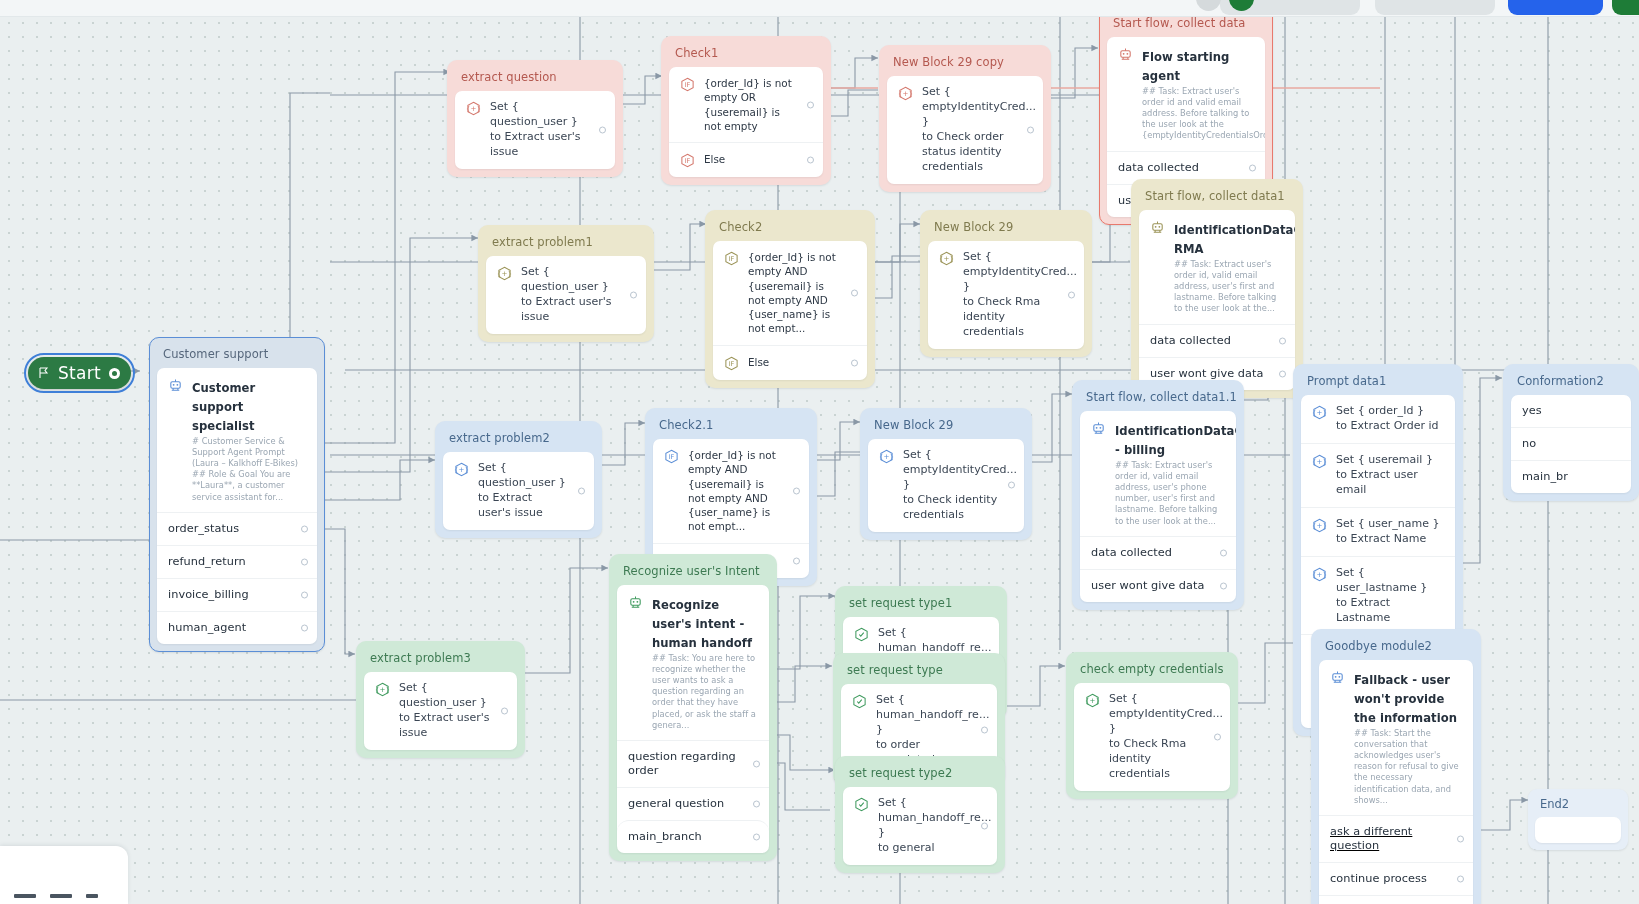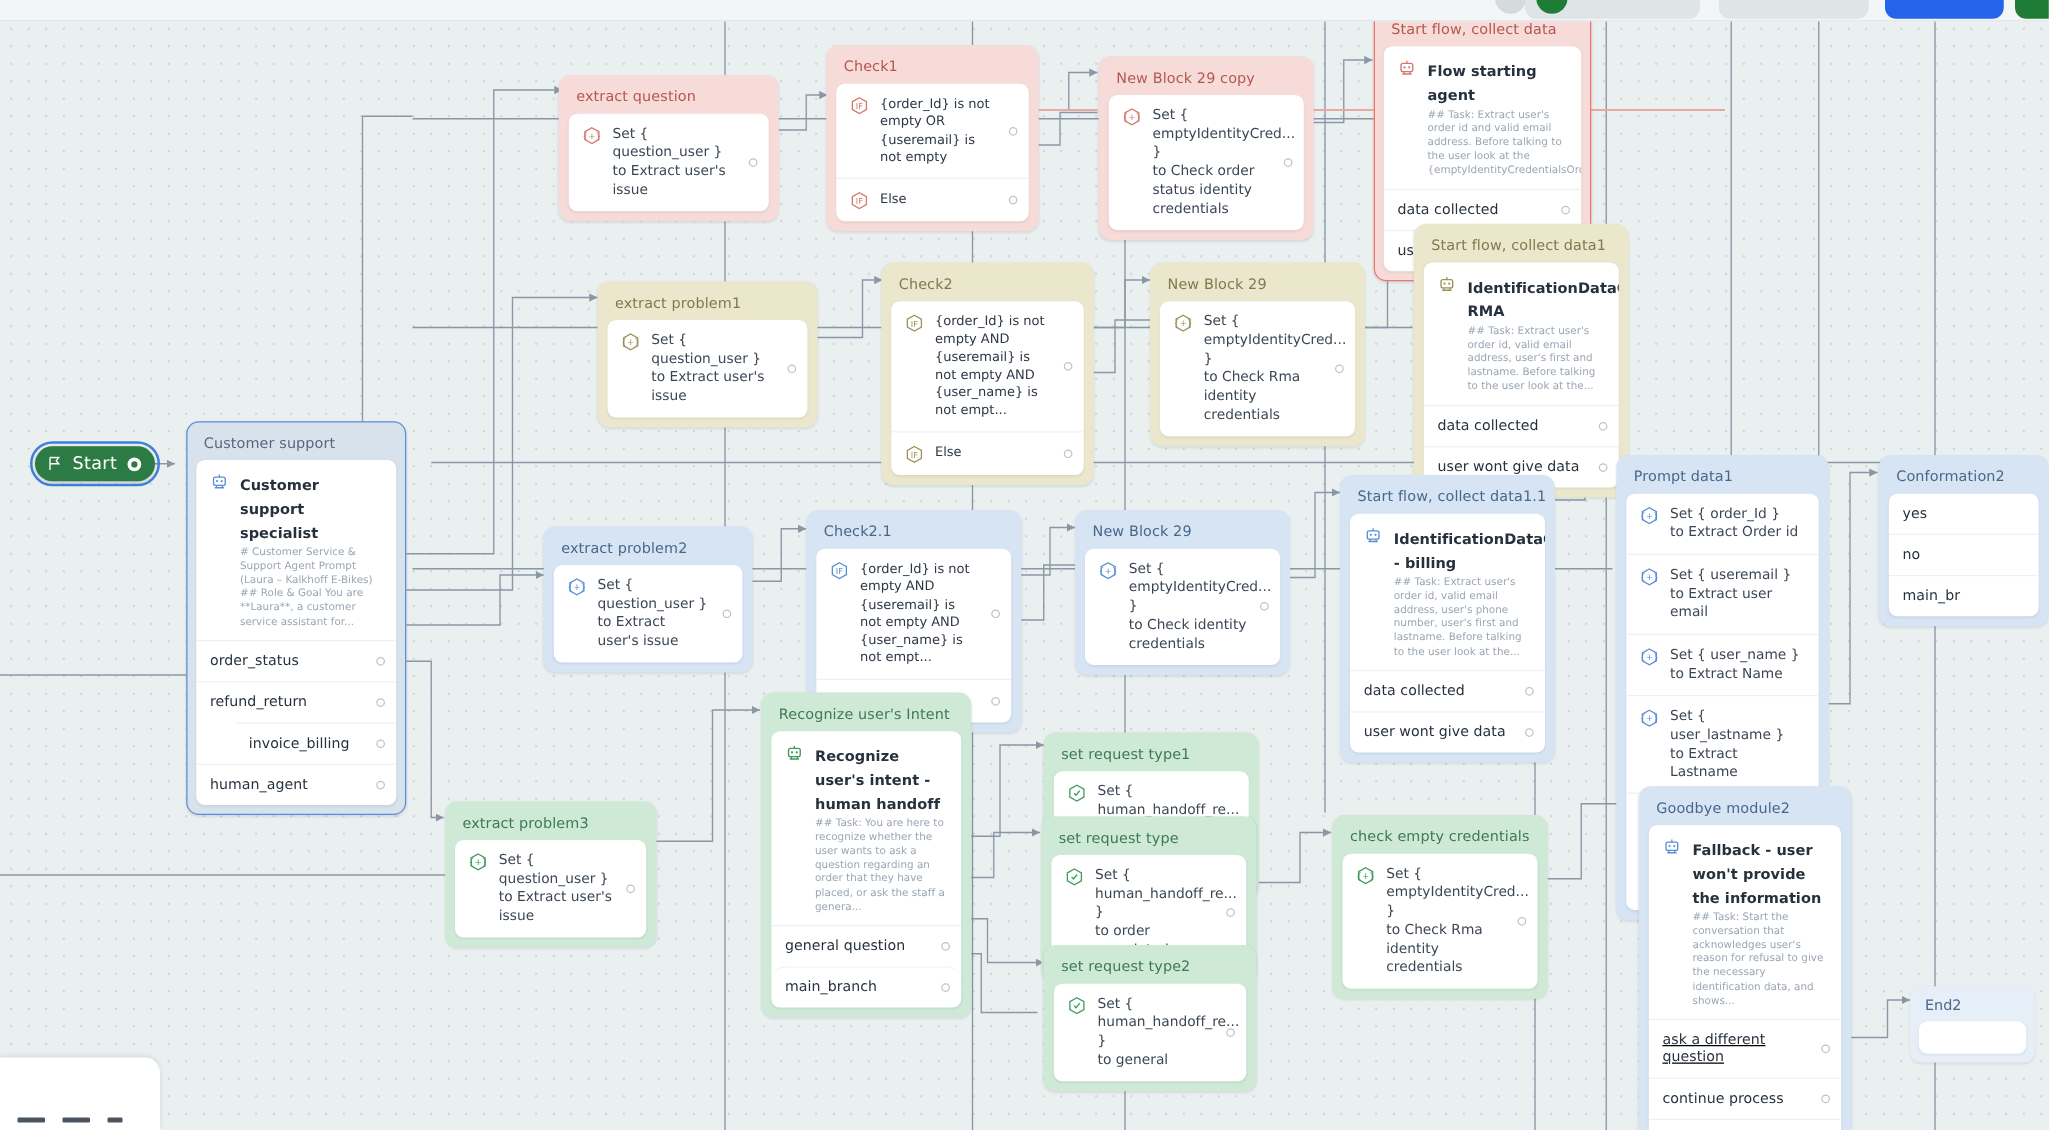--- a/index.html
+++ b/index.html
@@ -82,21 +82,21 @@
   .g-grey  > .g-title { color:#56677c; }
 
   .sel-blue { outline:1.6px solid #5b8ed6; outline-offset:-1px; }
 
   
   #start-node {
     position:absolute;
     display:flex; align-items:center; gap:8px;
     background:#2c7a44; color:#fff;
     border-radius:16px; padding:6px 11px 6px 10px;
-    font-size:14px; letter-spacing:.3px;
+    font-size:17px; letter-spacing:.3px;
     outline:2px solid #3f7fd8; outline-offset:2px;
     box-shadow:0 1px 3px rgba(0,0,0,.18);
   }
   #start-node .dot {
     width:11px; height:11px; border-radius:50%;
     background:#fff; display:flex; align-items:center; justify-content:center;
   }
   #start-node .dot i { width:5px;height:5px;border-radius:50%;background:#2c7a44;display:block; }
 
   
@@ -359,21 +359,21 @@
           <span class="tx"><span class="ttl">Customer support specialist</span><div class="desc"># Customer Service &amp; Support Agent Prompt (Laura – Kalkhoff E-Bikes) ## Role &amp; Goal You are **Laura**, a customer service assistant for...</div></span>
         </div>
         <div class="row wport" style="padding-left: 11px;">
           <span class="tx lbl">order_status</span>
           <span class="port"></span>
         </div>
         <div class="row wport" style="padding-left: 11px;">
           <span class="tx lbl">refund_return</span>
           <span class="port"></span>
         </div>
-        <div class="row wport" style="padding-left: 11px; margin-left: 31px;">
+        <div class="row wport" style="padding-left: 11px;">
           <span class="tx lbl">invoice_billing</span>
           <span class="port"></span>
         </div>
         <div class="row wport" style="padding-left: 11px;">
           <span class="tx lbl">human_agent</span>
           <span class="port"></span>
         </div>
       </div>
     </div>
     <div class="group g-blue" style="left: 435px; top: 421px; width: 167px;">
@@ -517,20 +517,24 @@
       <div class="g-title">Recognize user's Intent</div>
       <div class="card">
         <div class="row">
           <span class="ic"><svg viewBox="0 0 16 16" width="15" height="15">
               <rect x="3" y="4" width="10" height="7" rx="1.6" fill="none" stroke="#3f9a5e" stroke-width="1.15"></rect>
               <circle cx="6" cy="7.3" r=".95" fill="#3f9a5e"></circle>
               <circle cx="10" cy="7.3" r=".95" fill="#3f9a5e"></circle>
               <path d="M8 1.6 V4 M4 13 h8 M5.5 11 v2 M10.5 11 v2" stroke="#3f9a5e" stroke-width="1.1" fill="none"></path>
             </svg></span>
           <span class="tx"><span class="ttl">Recognize user's intent - human handoff</span><div class="desc">## Task: You are here to recognize whether the user wants to ask a question regarding an order that they have placed, or ask the staff a genera...</div></span>
+        </div>
+        <div class="row wport" style="padding-left: 11px;">
+          <span class="tx lbl">question regarding order</span>
+          <span class="port"></span>
         </div>
         <div class="row wport" style="padding-left: 11px;">
           <span class="tx lbl">general question</span>
           <span class="port"></span>
         </div>
         <div class="row wport" style="padding-left: 11px; border-radius: 12px;">
           <span class="tx lbl">main_branch</span>
           <span class="port"></span>
         </div>
       </div>

